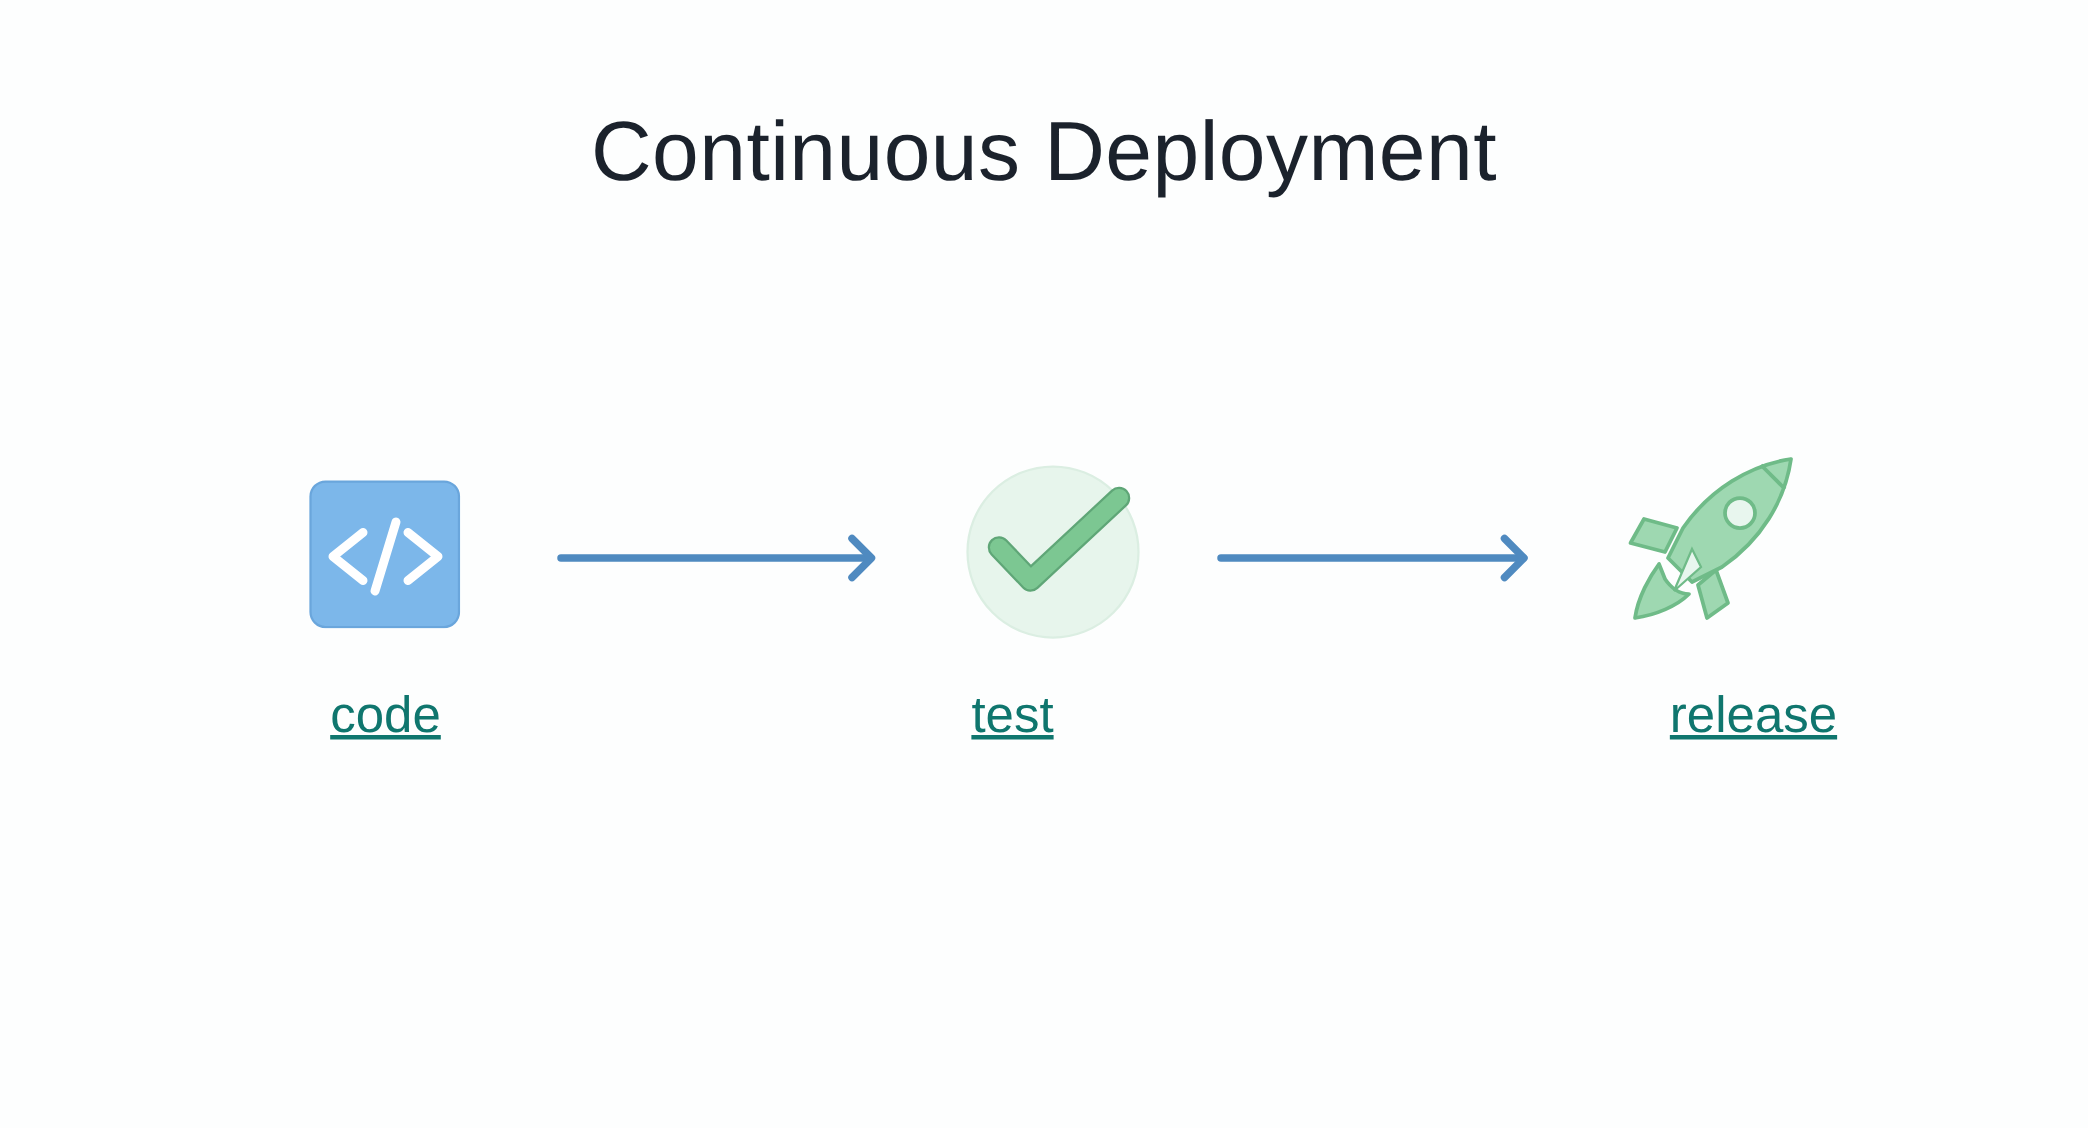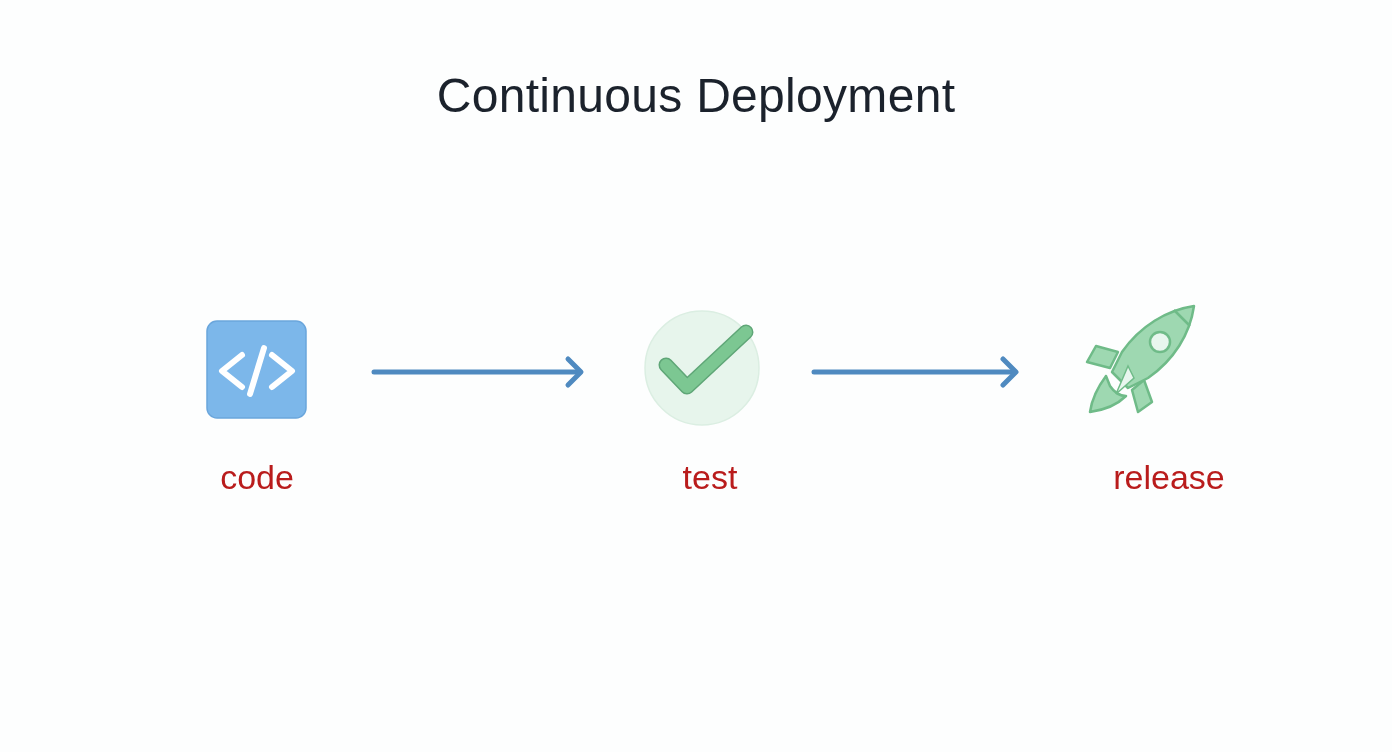--- a/index.html
+++ b/index.html
@@ -1,21 +1,21 @@
 <!DOCTYPE html>
 <html><head>
 <meta charset="utf-8">
 <style>
   html, body { margin:0; padding:0; }
   body { width:1392px; height:752px; background:#fdfefe; position:relative; overflow:hidden;
          font-family:"Liberation Sans", "DejaVu Sans", sans-serif; }
   .title { position:absolute; left:0; width:1392px; top:68px; text-align:center;
-           font-size:48px; font-weight:500; color:#1b222c; letter-spacing:0.3px; }
+           font-size:56px; font-weight:500; color:#1b222c; letter-spacing:0.3px; }
   .node { position:absolute; }
-  .label { position:absolute; width:200px; text-align:center; font-size:34px; color:#b91c1c; font-weight:500; }
+  .label { position:absolute; width:200px; text-align:center; font-size:34px; color:#0f766e; font-weight:500;text-decoration:underline; }
   svg { display:block; }
 </style>
 </head>
 <body>
 
 <div class="title">Continuous Deployment</div>
 
 <div class="node" style="left:206px; top:320px;">
   <svg width="101" height="99" viewBox="0 0 101 99">
     <rect x="1" y="1" width="99" height="97" rx="10" fill="#7cb7ea" stroke="#6aa6dc" stroke-width="1.5"></rect>
@@ -33,21 +33,21 @@
   </svg>
 </div>
 
 <div class="node" style="left:644px; top:310px;">
   <svg width="118" height="118" viewBox="0 0 118 118">
     <circle cx="58" cy="58" r="57" fill="#e7f5ec" stroke="#dbeee2" stroke-width="1.5"></circle>
     <polyline points="22,55 43,77 102,22" fill="none" stroke="#5fa677" stroke-width="15" stroke-linecap="round" stroke-linejoin="round"></polyline>
     <polyline points="22,55 43,77 102,22" fill="none" stroke="#7cc792" stroke-width="12" stroke-linecap="round" stroke-linejoin="round"></polyline>
   </svg>
 </div>
-<div class="label" style="left:610px; top:458px;">test</div>
+<div class="label" style="left:575px; top:458px;">test</div>
 
 <div class="node" style="left:810px; top:355px;">
   <svg width="220" height="34" viewBox="0 0 220 34">
     <line x1="4" y1="17" x2="205" y2="17" stroke="#4f8ac0" stroke-width="5" stroke-linecap="round"></line>
     <polyline points="193,4 206,17 193,30" fill="none" stroke="#4f8ac0" stroke-width="5" stroke-linecap="round" stroke-linejoin="round"></polyline>
   </svg>
 </div>
 
 <div class="node" style="left:1082px; top:302px;">
   <svg width="120" height="116" viewBox="0 0 120 116">

